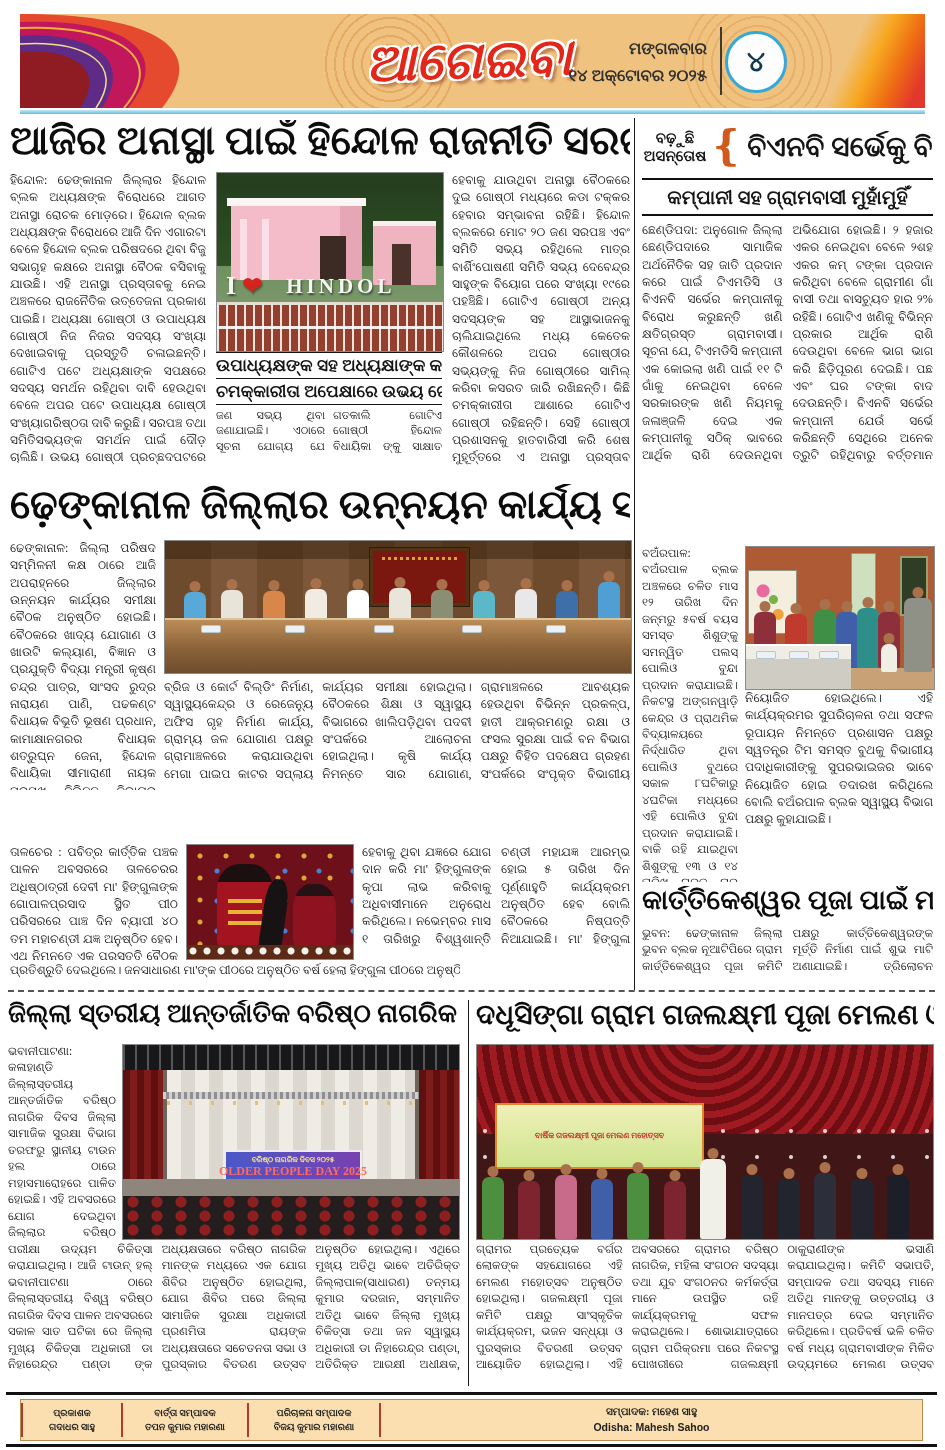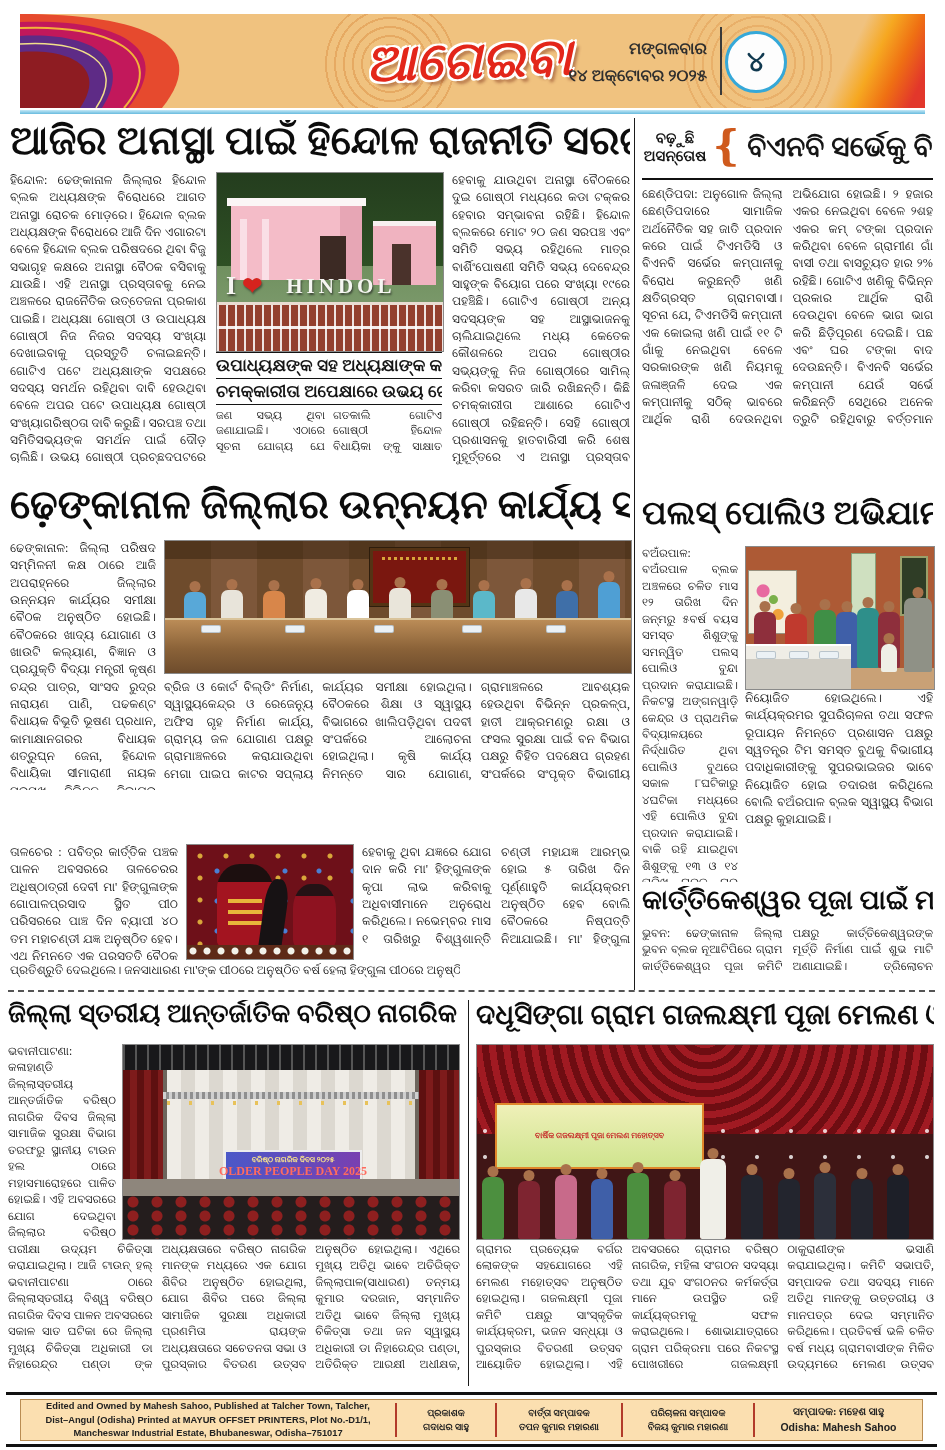--- a/index.html
+++ b/index.html
@@ -238,20 +238,21 @@
   <div class="abs" id="a2">
     <div class="kicker-row">
       <div class="kicker">
         <div>ବଢ଼ୁଛି</div>
         <div>ଅସନ୍ତୋଷ</div>
       </div>
       <span class="brace">❴</span>
       <div class="a2-headline">ବିଏନବି ସର୍ଭେକୁ ବିରୋଧ</div>
     </div>
     <div class="rule2"></div>
+    <div class="a2-subhead">କମ୍ପାନୀ ସହ ଗ୍ରାମବାସୀ ମୁହାଁମୁହିଁ</div>
     <div class="a2-body bodytext">ଛେଣ୍ଡିପଦା: ଅନୁଗୋଳ ଜିଲ୍ଲା ଛେଣ୍ଡିପଦାରେ ସାମାଜିକ ଅର୍ଥନୈତିକ ସହ ଜାତି ପ୍ରଦାନ କରେ ପାଇଁ ଟିଏମଡିସି ଓ ବିଏନବି ସର୍ଭେର କମ୍ପାନୀକୁ ବିରୋଧ କରୁଛନ୍ତି ଖଣି କ୍ଷତିଗ୍ରସ୍ତ ଗ୍ରାମବାସୀ। ସୂଚନା ଯେ, ଟିଏମଡିସି କମ୍ପାନୀ ଏକ କୋଇଲା ଖଣି ପାଇଁ ୧୧ ଟି ଗାଁକୁ ନେଇଥିବା ବେଳେ ସରକାରଙ୍କ ଖଣି ନିୟମକୁ ଜଳାଞ୍ଜଳି ଦେଇ ଏକ କମ୍ପାନୀକୁ ସଠିକ୍ ଭାବରେ ଆର୍ଥିକ ରାଶି ଦେଉନଥିବା ଅଭିଯୋଗ ହୋଇଛି। ୨ ହଜାର ଏକର ନେଇଥିବା ବେଳେ ୨ଶହ ଏକର କମ୍ ଟଙ୍କା ପ୍ରଦାନ କରିଥିବା ବେଳେ ଗ୍ରାମୀଣ ଗାଁ ବାସୀ ତଥା ବାସଚ୍ୟୁତ ହାର ୨% ରହିଛି। ଗୋଟିଏ ଖଣିକୁ ବିଭିନ୍ନ ପ୍ରକାର ଆର୍ଥିକ ରାଶି ଦେଉଥିବା ବେଳେ ଭାଗ ଭାଗ କରି ଛିଡ଼ିପୂରଣ ଦେଇଛି। ପଛ ଏବଂ ଘର ଟଙ୍କା ବାଦ ଦେଉଛନ୍ତି। ବିଏନବି ସର୍ଭେର କମ୍ପାନୀ ଯେଉଁ ସର୍ଭେ କରିଛନ୍ତି ସେଥିରେ ଅନେକ ତ୍ରୁଟି ରହିଥିବାରୁ ବର୍ତ୍ତମାନ ଅସନ୍ତୋଷ ବଢ଼ିବା ସହ ଗ୍ରାମବାସୀ ସର୍ଭେ କାର୍ଯ୍ୟକୁ ବିରୋଧ କରୁଛନ୍ତି। ଅନ୍ୟ ପକ୍ଷରେ ନୟାଗୀ କୋଇଲା ଖଣିରେ ମଧ୍ୟ ଏହି ବିଏନବି କମ୍ପାନୀ ସର୍ଭେ କରିଥିବା ଫଳରେ ସେଠିକାର ଜମିହରା ବାସଚ୍ୟୁତ ପରିବାର ନ୍ୟାୟ ନପାଇ ଅସୁବିଧାର ସମ୍ମୁଖୀନ ହେଉଛନ୍ତି। ବର୍ତ୍ତମାନ କିଛି ମାସ ହେବ ହାଣ୍ଡିଗୁଡା କମ୍ପାନୀ – ଗ୍ରାମବାସୀ ମୁହାଁମୁହିଁ ହୋଇଛନ୍ତି। ସର୍ଭେ ପାଇଁ ବିଏନବି ଓ ଟିଏମଡିସି ଅଧିକାରୀମାନେ ହାଣ୍ଡିଗୁଡା ଗ୍ରାମବାସୀଙ୍କ ବିନା ପରାମର୍ଶରେ ଗ୍ରାମରେ ପଶି ସର୍ଭେ ଆରମ୍ଭ ପାଇଁ ଉଦ୍ୟମ କରିଥିଲେ। ଆରମ୍ଭରୁ ଗ୍ରାମବାସୀ କମ୍ପାନୀର କର୍ମୀ ଅଧିଗ୍ରହଣ ମନମାନୀକୁ ବିରୋଧ କରୁଛନ୍ତି। ଗ୍ରାମର ମୁଣ୍ଡିମେୟ କିଛି କମ୍ପାନୀ ସମର୍ଥକଙ୍କ ଭରସାରେ ସର୍ଭେ କରୁଥିବା ବେଳେ ଗ୍ରାମବାସୀ ଅସନ୍ତୋଷ ବୃଦ୍ଧି ପାଇଛି। ଅଧିକାରୀଙ୍କୁ ଘେରି ଅନେକ ଉଖିବା ପରେ ପୋଲିସ ବିଚାରଣା ପରେ ଗ୍ରାମବାସୀ କମ୍ପାନୀ କର୍ମଚାରୀ ମାନଙ୍କୁ ଛାଡିଥିଲେ। ଆସିବା ପରେ କମ୍ପାନୀ ଅଧିକାରୀ ଗ୍ରାମବାସୀଙ୍କ ନାଁରେ ବାରଦ୍ୱାର ମିଥ୍ୟା ଅଭିଯୋଗ କରି ଭୟଭୀତ କରୁଛନ୍ତି। ଗଣଶାକୁ ନେଇ ଗାଁ ତଥା ଅଞ୍ଚଳରେ କମ୍ପାନୀର ଆଭିମୁଖ୍ୟ ନେଇ ଅସନ୍ତୋଷ ପ୍ରକାଶ ପାଇଛି। ଲୋକଙ୍କ ଅନିଚ୍ଛା ଓ କମ୍ପାନୀର ଦମନ ନୀତି ନେଇ ବିଭିନ୍ନ ଗ୍ରାମରେ ଅସନ୍ତୋଷ ପ୍ରକାଶ ପାଇଛି। ବର୍ତ୍ତମାନ ଟିଏମଡିସି କମ୍ପାନୀ ନିଜେ ସର୍ଭେ କରିବାକୁ ଲୋକଙ୍କ ଦାବି ହୋଇଛି। ଜିଲ୍ଲା ପ୍ରଶାସନ ଜମିହରା ଓ ବାସଚ୍ୟୁତ ପରିବାରକୁ ନ୍ୟାୟ ଦେବାକୁ ଲୋକମାନେ ଦାବି କରିଛନ୍ତି</div>
   </div>
 
   <div class="abs hl" id="a3-headline">ଢ଼େଙ୍କାନାଳ ଜିଲ୍ଲାର ଉନ୍ନୟନ କାର୍ଯ୍ୟ ସମୀକ୍ଷା</div>
   <div class="abs" id="a3-body">
     <div class="a3-left bodytext">ଢେଙ୍କାନାଳ: ଜିଲ୍ଲା ପରିଷଦ ସମ୍ମିଳନୀ କକ୍ଷ ଠାରେ ଆଜି ଅପରାହ୍ନରେ ଜିଲ୍ଲାର ଉନ୍ନୟନ କାର୍ଯ୍ୟର ସମୀକ୍ଷା ବୈଠକ ଅନୁଷ୍ଠିତ ହୋଇଛି। ବୈଠକରେ ଖାଦ୍ୟ ଯୋଗାଣ ଓ ଖାଉଟି କଲ୍ୟାଣ, ବିଜ୍ଞାନ ଓ ପ୍ରଯୁକ୍ତି ବିଦ୍ୟା ମନ୍ତ୍ରୀ କୃଷ୍ଣ ଚନ୍ଦ୍ର ପାତ୍ର, ସାଂସଦ ରୁଦ୍ର ନାରାୟଣ ପାଣି, ପଢକଣ୍ଟ ବିଧାୟକ ବିଭୂତି ଭୂଷଣ ପ୍ରଧାନ, କାମାକ୍ଷାନଗରର ବିଧାୟକ ଶତ୍ରୁଘ୍ନ ଜେନା, ହିନ୍ଦୋଳ ବିଧାୟିକା ସୀମାରାଣୀ ନାୟକ ପ୍ରମୁଖ ବିଭିନ୍ନ ବିଭାଗର ଉନ୍ନୟନମୂଳକ କାର୍ଯ୍ୟର ସମୀକ୍ଷା କରିଥିଲେ। ରାସ୍ତା ଓ ପୂର୍ତ୍ତ ବିଭାଗ ଦ୍ୱାରା କରାଯାଉଥିବା ନୂତନ ରାସ୍ତା ନିର୍ମାଣ ଓ ମରାମତି, କାଙ୍କୁରିଆଠାରେ ମନ୍ଦିର ସେତୁ ନିର୍ମାଣ, କୋରିଆଁ ଜଳଯୋଜନା, ବିଭିନ୍ନ ଅଫିସ ଗୃହନିର୍ମାଣ, ସ୍ୱାସ୍ଥ୍ୟକେନ୍ଦ୍ର ନିର୍ମାଣ, ସହର ମଧ୍ୟରେ ଦେବାଳୟ ଥିବା ଛାତ୍ରୀ ଭଉତିକରଣ କାର୍ଯ୍ୟ, ନୂତନ କୋର୍ଟ ବିଲ୍ଡିଂ କାର୍ଯ୍ୟ ସଂପର୍କରେ ଅବଗତ ହୋଇଥିଲେ। ସେହିପରି ଗ୍ରାମ୍ୟ ଉନ୍ନୟନ ବିଭାଗ ପକ୍ଷରୁ ଗ୍ରାମାଞ୍ଚଳରେ ଦେଉଥିବା ସଡ଼କ ନିର୍ମାଣ,</div>
     <div class="a3-right">
       <div class="photo" id="photo-meeting">
         <div class="mt-topband"></div>
         <div class="mt-board"></div>
@@ -285,21 +286,20 @@
     <div class="photo" id="photo-hingula">
       <div class="hg-d1"></div>
       <div class="hg-black"></div>
       <div class="hg-d2"></div>
       <div class="hg-flowers"></div>
     </div>
     <div class="a6-right bodytext">ହେବାକୁ ଥିବା ଯଜ୍ଞରେ ଯୋଗ ଦାନ କରି ମା' ହିଙ୍ଗୁଳାଙ୍କ କୃପା ଲାଭ କରିବାକୁ ଅଧିବାସୀମାନେ ଅନୁରୋଧ କରିଥିଲେ। ନଭେମ୍ବର ମାସ ୧ ତାରିଖରୁ ବିଶ୍ୱଶାନ୍ତି ଚଣ୍ଡୀ ମହାଯଜ୍ଞ ଆରମ୍ଭ ହୋଇ ୫ ତାରିଖ ଦିନ ପୂର୍ଣ୍ଣାହୁତି କାର୍ଯ୍ୟକ୍ରମ ଅନୁଷ୍ଠିତ ହେବ ବୋଲି ବୈଠକରେ ନିଷ୍ପତ୍ତି ନିଆଯାଇଛି। ମା' ହିଙ୍ଗୁଳା ଠାକୁରାଣୀ ଟ୍ରଷ୍ଟ ବୋର୍ଡ ସଦସ୍ୟମାନେ ଟ୍ରଷ୍ଟବୋର୍ଡ ସଦସ୍ୟ ତଥା ଗୋପାଳ କୁମାର ସାହୁ ପ୍ରମୁଖଙ୍କ ସମେତ ଯଜ୍ଞ କାର୍ଯ୍ୟରେ ସହଯୋଗ କରିବାକୁ ପ୍ରତିଶ୍ରୁତି ଦେଇଥିଲେ। ମା' ହିଙ୍ଗୁଳା ବିଶ୍ୱଶାନ୍ତି ଯଜ୍ଞାନୁଷ୍ଠାନ ଓ ଗୋପାଳପ୍ରସାଦ ଗ୍ରାମବାସୀଙ୍କ ମିଳିତ ସହଯୋଗରେ ଏହି ମହାଚଣ୍ଡୀ ଯଜ୍ଞ ନିରବିଚ୍ଛିନ୍ନ ଭାବରେ ଦୀର୍ଘ ୩୯ ବର୍ଷ ହେଲା ହିଙ୍ଗୁଳା ପୀଠରେ ଅନୁଷ୍ଠିତ ହୋଇଆସୁଛି।</div>
   </div>
   <div class="abs bodytext" id="a6-bottom">ପ୍ରତିଶ୍ରୁତି ଦେଇଥିଲେ। ଜନସାଧାରଣ ମା'ଙ୍କ ପୀଠରେ ଅନୁଷ୍ଠିତ ବର୍ଷ ହେଲା ହିଙ୍ଗୁଳା ପୀଠରେ ଅନୁଷ୍ଠିତ ହୋଇଆସୁଛି।</div>
 
-  <div class="abs hl" id="a4-headline">ପଲସ୍ ପୋଲିଓ ଅଭିଯାନ</div>
   <div class="abs" id="a4-body">
     <div class="a4-left bodytext">ବଅଁରପାଳ: ବଅଁରପାଳ ବ୍ଲକ ଅଞ୍ଚଳରେ ଚଳିତ ମାସ ୧୨ ତାରିଖ ଦିନ ଜନ୍ମରୁ ୫ବର୍ଷ ବୟସ ସମସ୍ତ ଶିଶୁଙ୍କୁ ସମନ୍ୱିତ ପଲସ୍ ପୋଲିଓ ବୁନ୍ଦା ପ୍ରଦାନ କରାଯାଇଛି। ନିକଟସ୍ଥ ଅଙ୍ଗନୱାଡ଼ି କେନ୍ଦ୍ର ଓ ପ୍ରାଥମିକ ବିଦ୍ୟାଳୟରେ ନିର୍ଦ୍ଧାରିତ ଥିବା ପୋଲିଓ ବୁଥରେ ସକାଳ ୮ଘଟିକାରୁ ୪ଘଟିକା ମଧ୍ୟରେ ଏହି ପୋଲିଓ ବୁନ୍ଦା ପ୍ରଦାନ କରାଯାଇଛି। ବାକି ରହି ଯାଇଥିବା ଶିଶୁଙ୍କୁ ୧୩ ଓ ୧୪ ତାରିଖ ଘରକୁ ଘର ଯାଇ ରହିଯାଇଥିବା ଶିଶୁଙ୍କୁ ପୋଲିଓ ପ୍ରଦାନ କରାଯିବ। ବଅଁରପାଳ ବ୍ଲକ ସ୍ୱାସ୍ଥ୍ୟ ବିଭାଗ ତଥ୍ୟ ଅନୁସାରେ ଏହି ବ୍ଲକରେ ୧୧୩ଟି ପୋଲିଓ ବୁଥ୍ ଖୋଲା ଯାଇଛି। ବ୍ଲକ ତଥ୍ୟ ଅନୁଯାୟୀ ଜନ୍ମରୁ ୫ବର୍ଷ ପିଲାଙ୍କ ସଂଖ୍ୟା ୧୪ ହଜାର ୬୯୧ରୁ ଶିଶୁ ରହିଥିବା ବେଳେ ସେଥି ମଧ୍ୟରୁ ୯୦ପ୍ରତିଶତ ଶିଶୁଙ୍କୁ ଆଜି ପୋଲିଓ ବୁନ୍ଦା ପ୍ରଦାନ କରାଯାଇଛି। ଯାଯାବର, ବସ୍ତି ଅଞ୍ଚଳ ଶିଶୁ ଓ ନିର୍ମାଣଧୀନ କୋଠାବାଡ଼ିରେ କାର୍ଯ୍ୟରତ ଶ୍ରମିକଙ୍କ ଶିଶୁଙ୍କୁ ଅଧିକ ପ୍ରାଧାନ୍ୟ ଦେବାକୁ ଟିକାକର୍ମୀ କୁହାଯାଇଛି। ଏହି କାର୍ଯ୍ୟ ନିମନ୍ତେ ପ୍ରତି ବୁଥରେ ୨ଜଣ କରି ମୋଟ ୨୨୬ଜଣ ତାଲିମ ପ୍ରାପ୍ତ ସ୍ୱାସ୍ଥ୍ୟକର୍ମୀ, ଆଶାକର୍ମୀ, ଅଙ୍ଗନୱାଡ଼ି କର୍ମୀ, ସ୍ୱେଚ୍ଛାସେବୀ</div>
     <div class="a4-right">
       <div class="photo" id="photo-polio">
         <div class="pl-banner"></div>
         <div class="pl-door"></div>
         <div class="pl-window"></div>
         <div class="pl-floor"></div>
         <div class="pl-people">
           <i class="fig" style="left:4%;bottom:30%;height:34px;background:#8e2f3c"></i>
@@ -368,25 +368,20 @@
         <i class="fig" style="left:74%;height:66px;background:#2c2f3a"></i>
         <i class="fig" style="left:82%;height:60px;background:#23252e"></i>
         <i class="fig" style="left:90%;height:64px;background:#1d1f28"></i>
       </div>
     </div>
   </div>
   <div class="abs bodytext" id="a8-below">ଗ୍ରାମର ପ୍ରତ୍ୟେକ ବର୍ଗର ଲୋକଙ୍କ ସହଯୋଗରେ ଏହି ମେଲଣ ମହୋତ୍ସବ ଅନୁଷ୍ଠିତ ହୋଇଥିଲା। ଗଜଲକ୍ଷ୍ମୀ ପୂଜା କମିଟି ପକ୍ଷରୁ ସାଂସ୍କୃତିକ କାର୍ଯ୍ୟକ୍ରମ, ଭଜନ ସନ୍ଧ୍ୟା ଓ ପୁରସ୍କାର ବିତରଣୀ ଉତ୍ସବ ଆୟୋଜିତ ହୋଇଥିଲା। ଏହି ଅବସରରେ ଗ୍ରାମର ବରିଷ୍ଠ ନାଗରିକ, ମହିଳା ସଂଗଠନ ସଦସ୍ୟା ତଥା ଯୁବ ସଂଗଠନର କର୍ମକର୍ତ୍ତା ମାନେ ଉପସ୍ଥିତ ରହି କାର୍ଯ୍ୟକ୍ରମକୁ ସଫଳ କରାଇଥିଲେ। ଶୋଭାଯାତ୍ରାରେ ଗ୍ରାମ ପରିକ୍ରମା ପରେ ନିକଟସ୍ଥ ପୋଖରୀରେ ଗଜଲକ୍ଷ୍ମୀ ଠାକୁରାଣୀଙ୍କ ଭସାଣି କରାଯାଇଥିଲା। କମିଟି ସଭାପତି, ସମ୍ପାଦକ ତଥା ସଦସ୍ୟ ମାନେ ଅତିଥି ମାନଙ୍କୁ ଉତ୍ତରୀୟ ଓ ମାନପତ୍ର ଦେଇ ସମ୍ମାନିତ କରିଥିଲେ। ପ୍ରତିବର୍ଷ ଭଳି ଚଳିତ ବର୍ଷ ମଧ୍ୟ ଗ୍ରାମବାସୀଙ୍କ ମିଳିତ ଉଦ୍ୟମରେ ମେଲଣ ଉତ୍ସବ ଶାନ୍ତିଶୃଙ୍ଖଳାର ସହ ସମାପନ ହୋଇଥିଲା। ଏହି ଅବସରରେ ଗ୍ରାମର ସଫଳ ଛାତ୍ରଛାତ୍ରୀ ମାନଙ୍କୁ ସମ୍ବର୍ଦ୍ଧିତ କରାଯାଇଥିଲା।</div>
 
   <div class="abs" id="footer-bar-top"></div>
   <div class="abs" id="footer-box">
-    <div class="f-imprint">
-      <span>Edited and Owned by Mahesh Sahoo, Published at Talcher Town, Talcher,</span>
-      <span>Dist–Angul (Odisha) Printed at MAYUR OFFSET PRINTERS, Plot No.-D1/1,</span>
-      <span>Mancheswar Industrial Estate, Bhubaneswar, Odisha–751017</span>
-    </div>
     <div class="f-sep"></div>
     <div class="f-col f-pub">
       <span>ପ୍ରକାଶକ</span>
       <span>ଗଦାଧର ସାହୁ</span>
     </div>
     <div class="f-sep"></div>
     <div class="f-col f-news">
       <span>ବାର୍ତ୍ତା ସମ୍ପାଦକ</span>
       <span>ତପନ କୁମାର ମହାରଣା</span>
     </div>

